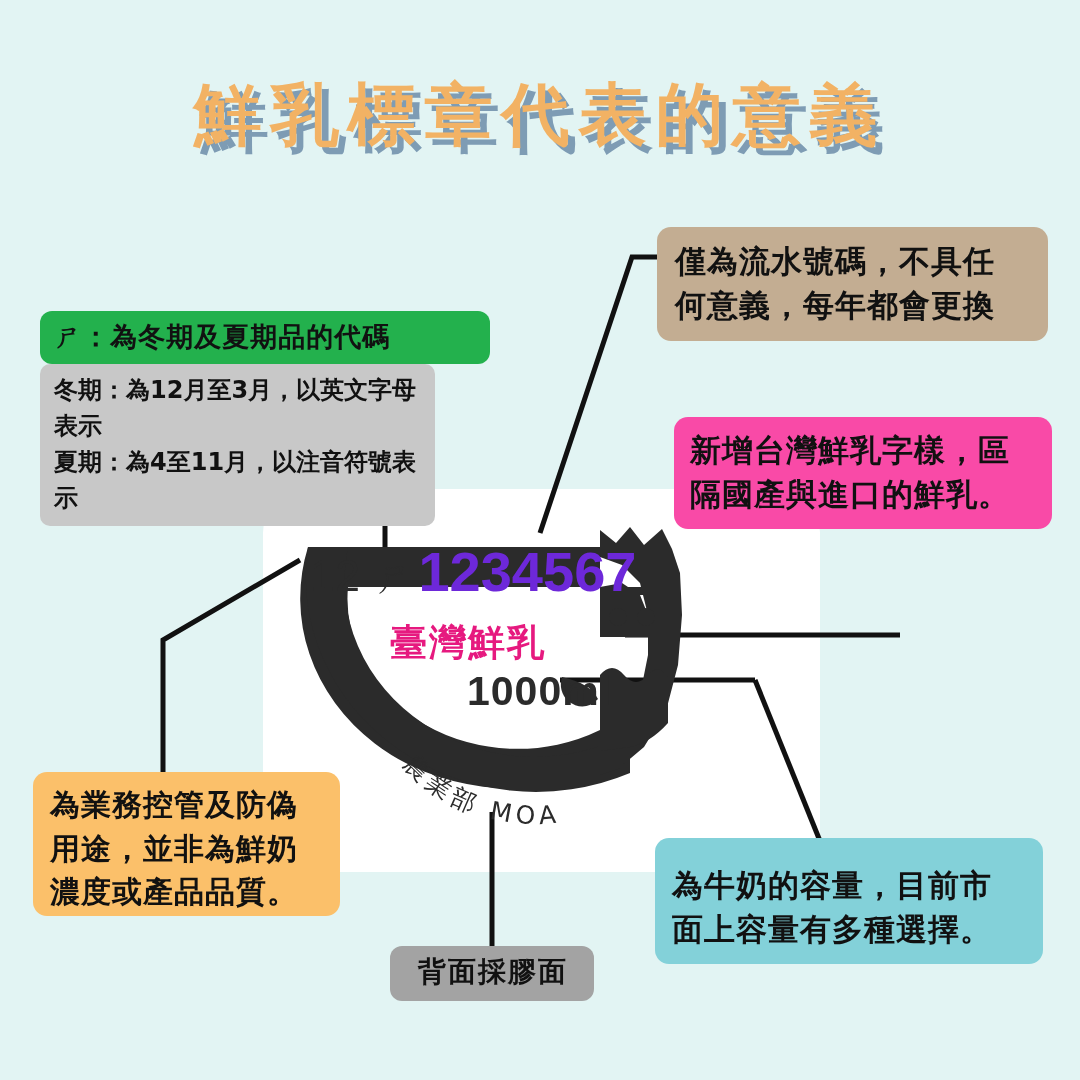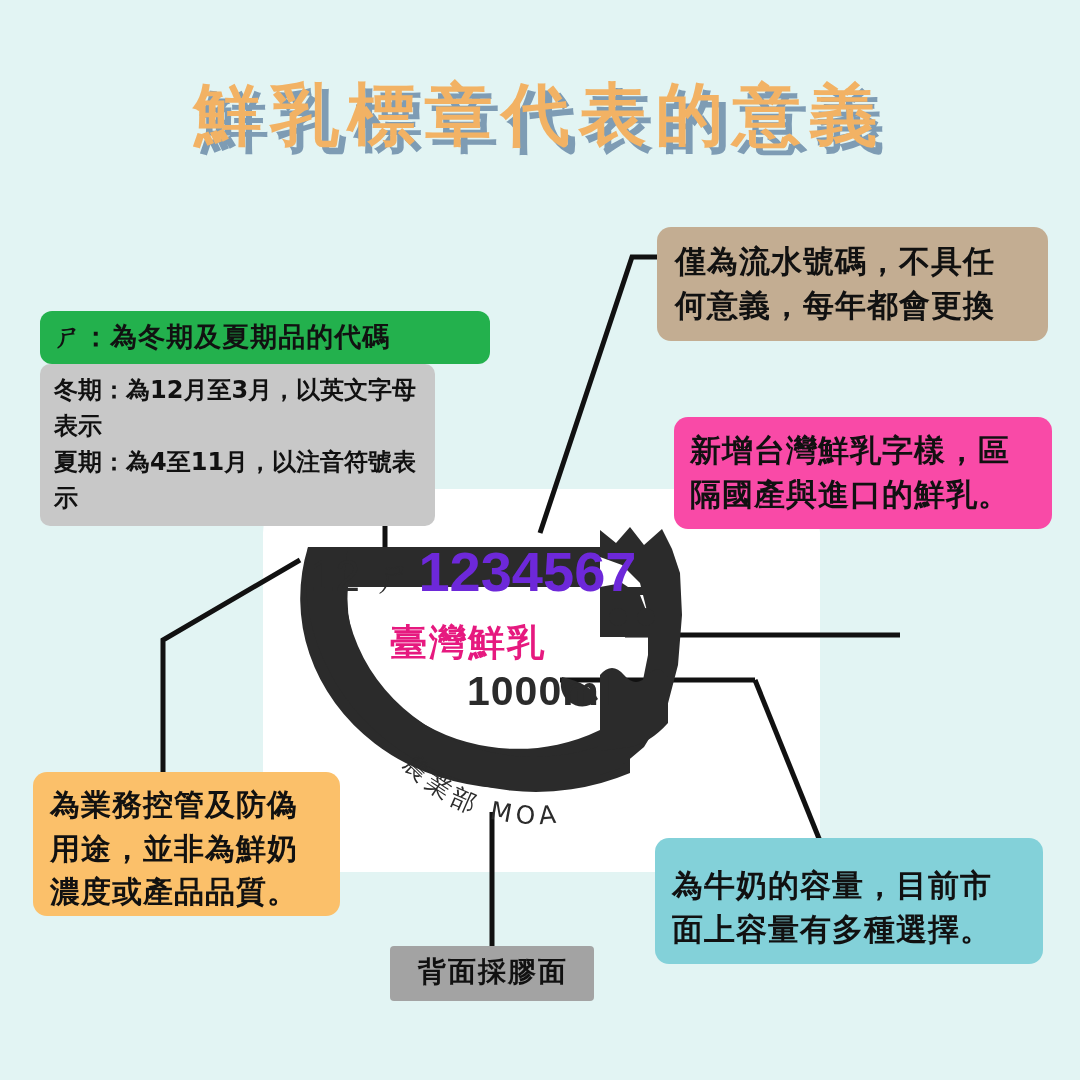--- a/index.html
+++ b/index.html
@@ -216,21 +216,21 @@
     border-radius: 14px;
     font-size: 31px;
     letter-spacing: 1px;
     line-height: 1.42;
   }
   .box-gray-bottom {
     left: 390px; top: 946px;
     width: 204px;
     padding: 7px 14px 9px 16px;
     background: #a3a3a3;
-    border-radius: 4px;
+    border-radius: 12px;
     font-size: 28px;
     letter-spacing: 2px;
     text-align: center;
   }
 </style>
 </head>
 <body>
 
 <div id="stage">
 

